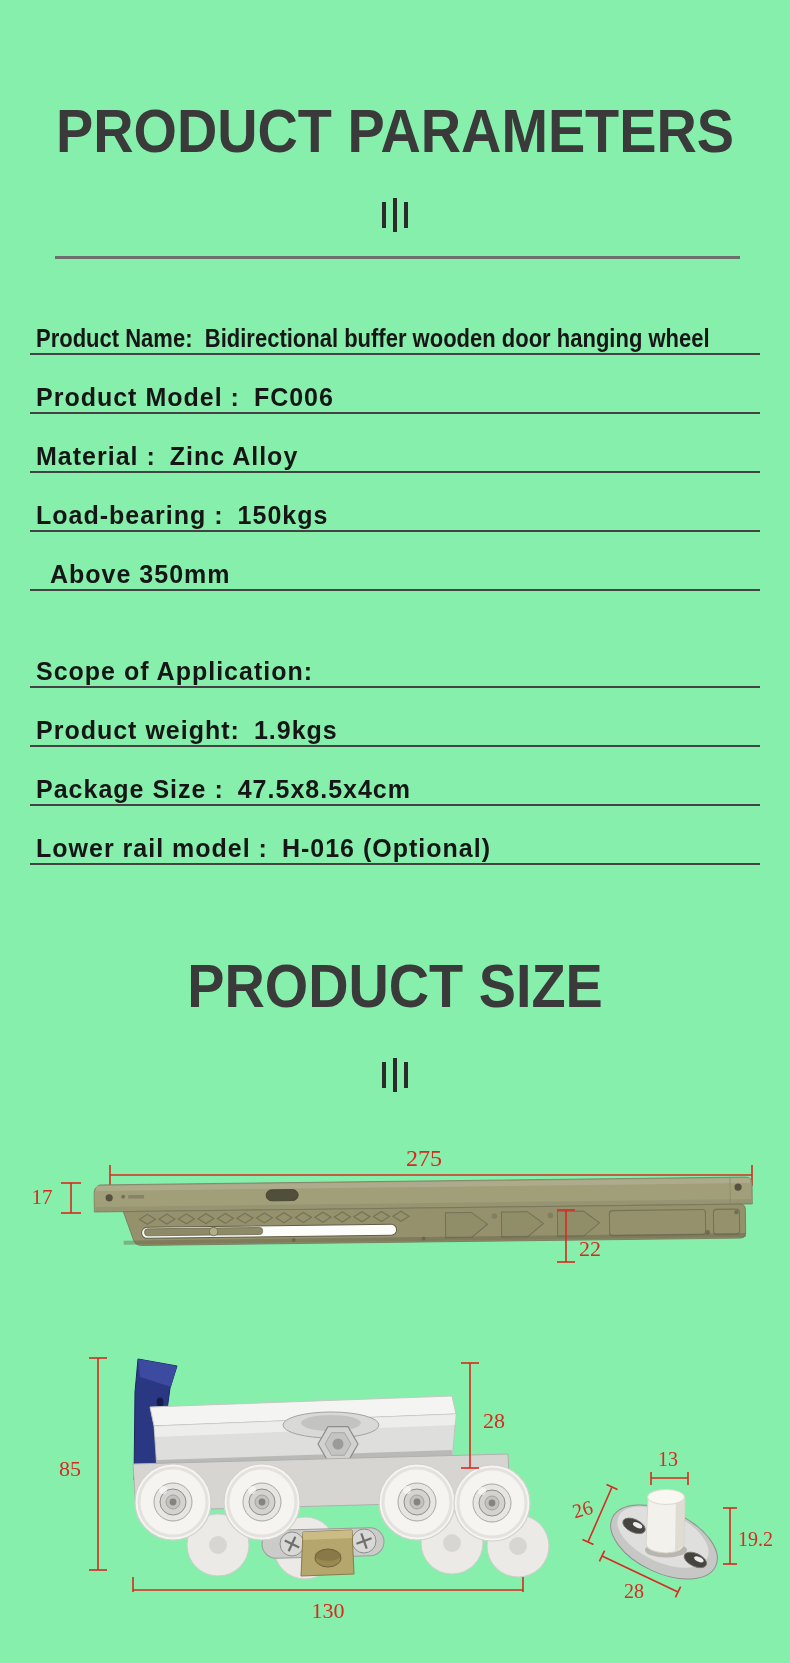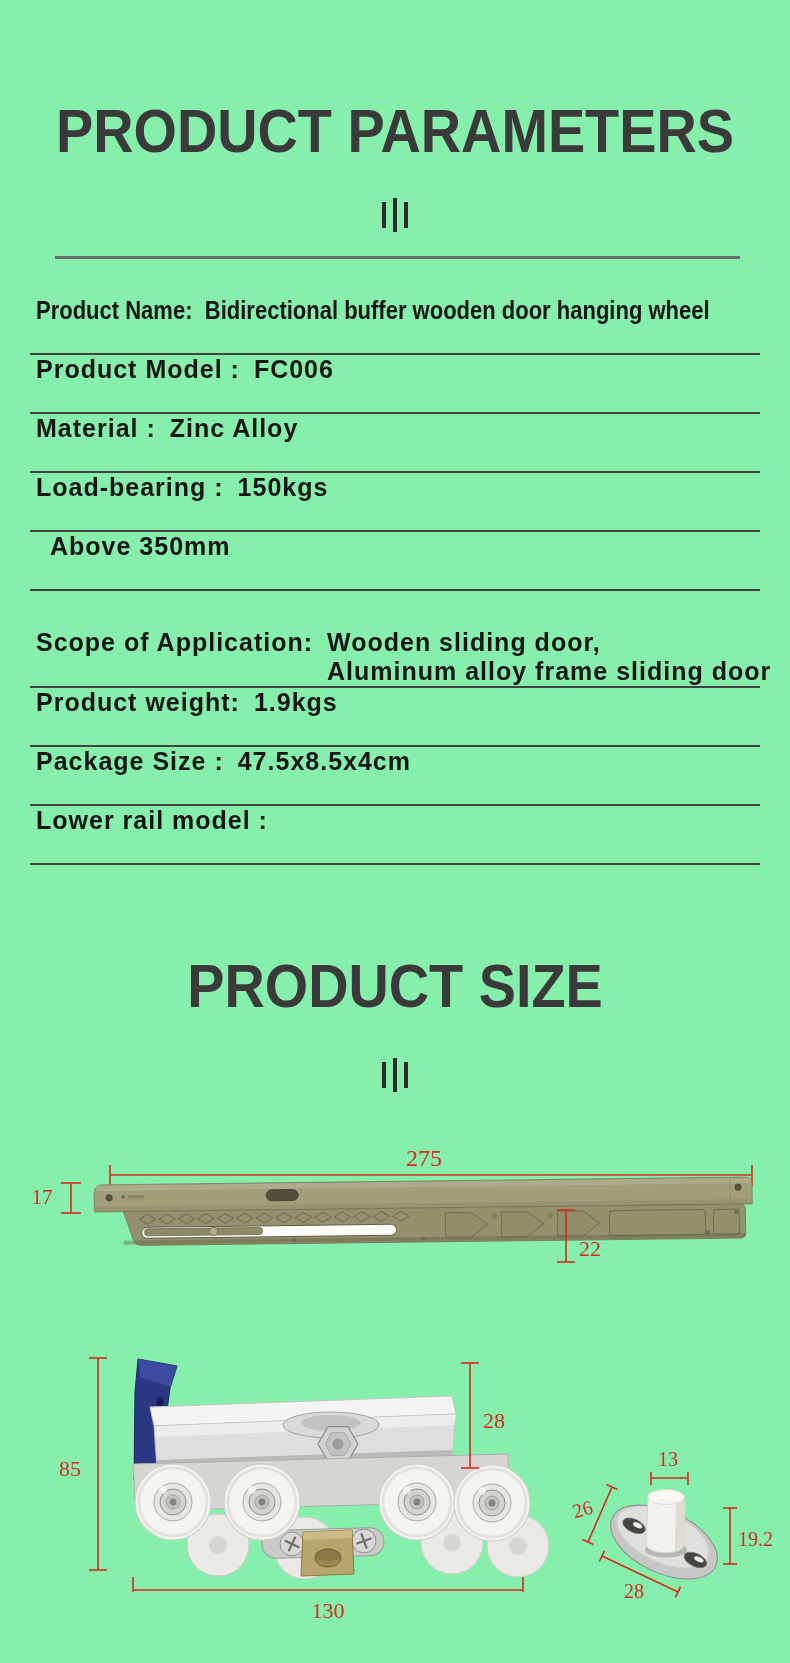--- a/index.html
+++ b/index.html
@@ -10,21 +10,21 @@
              transform:scaleX(.9);transform-origin:50% 50%;white-space:nowrap;}
   #params-title{top:95px;}
   #size-title{top:950px;}
   .sep{position:absolute;left:50%;transform:translateX(-50%);display:flex;gap:7px;align-items:center;height:34px;}
   .sep i{display:block;width:4px;height:26px;background:#2b2b2b;}
   .sep i.mid{height:34px;}
   #sep1{top:198px;}
   #sep2{top:1058px;}
   .divider{position:absolute;top:256px;left:55px;width:685px;height:3px;background:var(--divider,#6e6e6e);}
   .param-table{position:absolute;top:296px;left:30px;width:730px;}
-  .row{height:59px;box-sizing:border-box;display:flex;align-items:flex-start;
+  .row{height:59px;box-sizing:border-box;display:flex;align-items:flex-end;
        border-bottom:2px solid var(--row-line,#444);font-size:25px;font-weight:600;letter-spacing:1px;
        padding-left:6px;white-space:nowrap;}
   .row.tall{height:97px;align-items:flex-end;padding-top:12px;}
   .row-inner{display:inline-flex;align-items:flex-start;}
   .row-inner.tight{transform:scaleX(.88);transform-origin:0 50%;letter-spacing:0;}
   .row-label{flex:none;}
   .row-value{display:inline-flex;flex-direction:column;margin-left:14px;}
   .figure{position:absolute;top:1130px;left:0;}
   .dim-line{stroke:var(--accent-red,#d62b20);stroke-width:1.6;fill:none;}
   .dim-label{fill:var(--accent-red,#d62b20);font-family:"Liberation Serif",serif;font-weight:400;}
@@ -90,24 +90,20 @@
         <span class="row-value">
           <span class="v1">Above 350mm</span>
 
         </span>
       </span>
     </div>
 
     <div class="row tall">
       <span class="row-inner">
         <span class="row-label">Scope of Application:</span>
-        <span class="row-value">
-          <span class="v1">Wooden sliding door,</span>
-          <span class="v2">Aluminum alloy frame sliding door</span>
-        </span>
       </span>
     </div>
 
     <div class="row">
       <span class="row-inner">
         <span class="row-label">Product weight:</span>
         <span class="row-value">
           <span class="v1">1.9kgs</span>
 
         </span>
@@ -121,20 +117,24 @@
           <span class="v1">47.5x8.5x4cm</span>
 
         </span>
       </span>
     </div>
 
 
     <div class="row">
       <span class="row-inner">
         <span class="row-label">Lower rail model :</span>
+        <span class="row-value">
+          <span class="v1">H-016  (Optional)</span>
+
+        </span>
       </span>
     </div>
   </div>
 
   <h1 class="big-title" id="size-title">PRODUCT SIZE</h1>
 
   <div class="sep" id="sep2">
     <i></i>
       <i class="mid"></i>
       <i></i>

